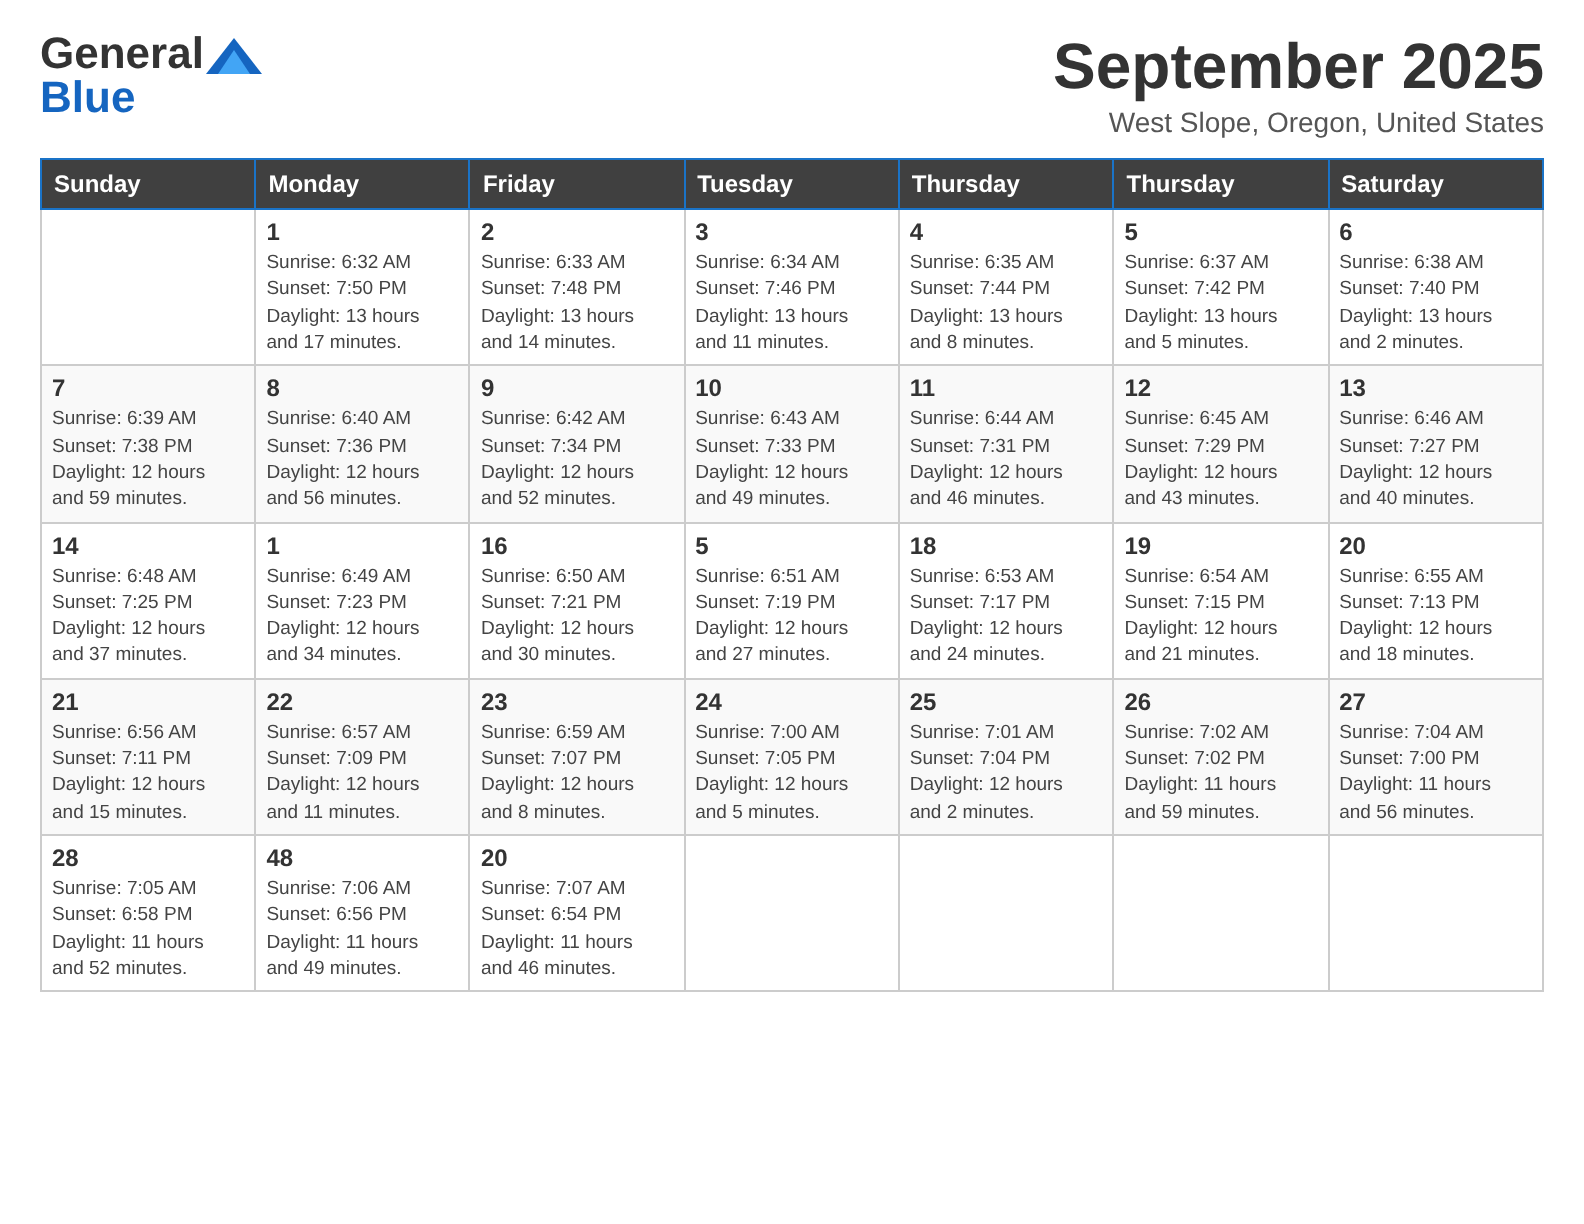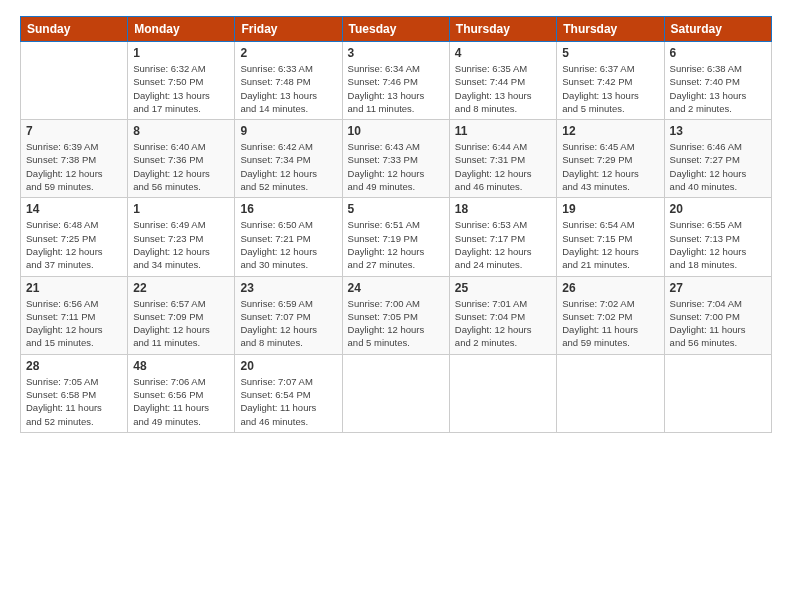--- a/index.html
+++ b/index.html
@@ -44,21 +44,21 @@
       font-size: 14px;
       color: #555;
       margin-top: 2px;
     }
     .calendar {
       width: 100%;
       border-collapse: collapse;
       border: 1px solid #bbb;
     }
     .calendar th {
-      background: #c2410c;
+      background: #404040;
       color: #fff;
       font-size: 12px;
       font-weight: bold;
       text-align: left;
       padding: 5px 6px;
       border: 1px solid #1a73c7;
     }
     .calendar td {
       vertical-align: top;
       border: 1px solid #ccc;
@@ -83,20 +83,39 @@
       line-height: 1.4;
     }
     .empty-cell {
       background: #f5f5f5;
     }
   </style>
 </head>
 <body>
 
 <div class="page">
+  <div class="header">
+    <div class="logo">
+      <div class="logo-row">
+        <span style="font-size:22px;font-weight:bold;color:#333;line-height:1;">
+          <span style="color:#333;">General</span><svg width="28" height="18" viewBox="0 0 28 18" style="display:inline-block;vertical-align:middle;margin-left:1px;">
+              <polygon points="0,18 14,0 28,18" fill="#1565c0"></polygon>
+              <polygon points="6,18 14,6 22,18" fill="#42a5f5"></polygon>
+            </svg>
+        </span>
+      </div>
+      <div>
+        <span style="font-size:22px;font-weight:bold;color:#1565c0;line-height:1;">Blue</span>
+      </div>
+    </div>
+    <div class="title-block">
+      <div class="month-title">September 2025</div>
+      <div class="location">West Slope, Oregon, United States</div>
+    </div>
+  </div>
 
   <table class="calendar">
     <thead>
       <tr>
         <th>Sunday</th>
         <th>Monday</th>
         <th>Friday</th>
         <th>Tuesday</th>
         <th>Thursday</th>
         <th>Thursday</th>

